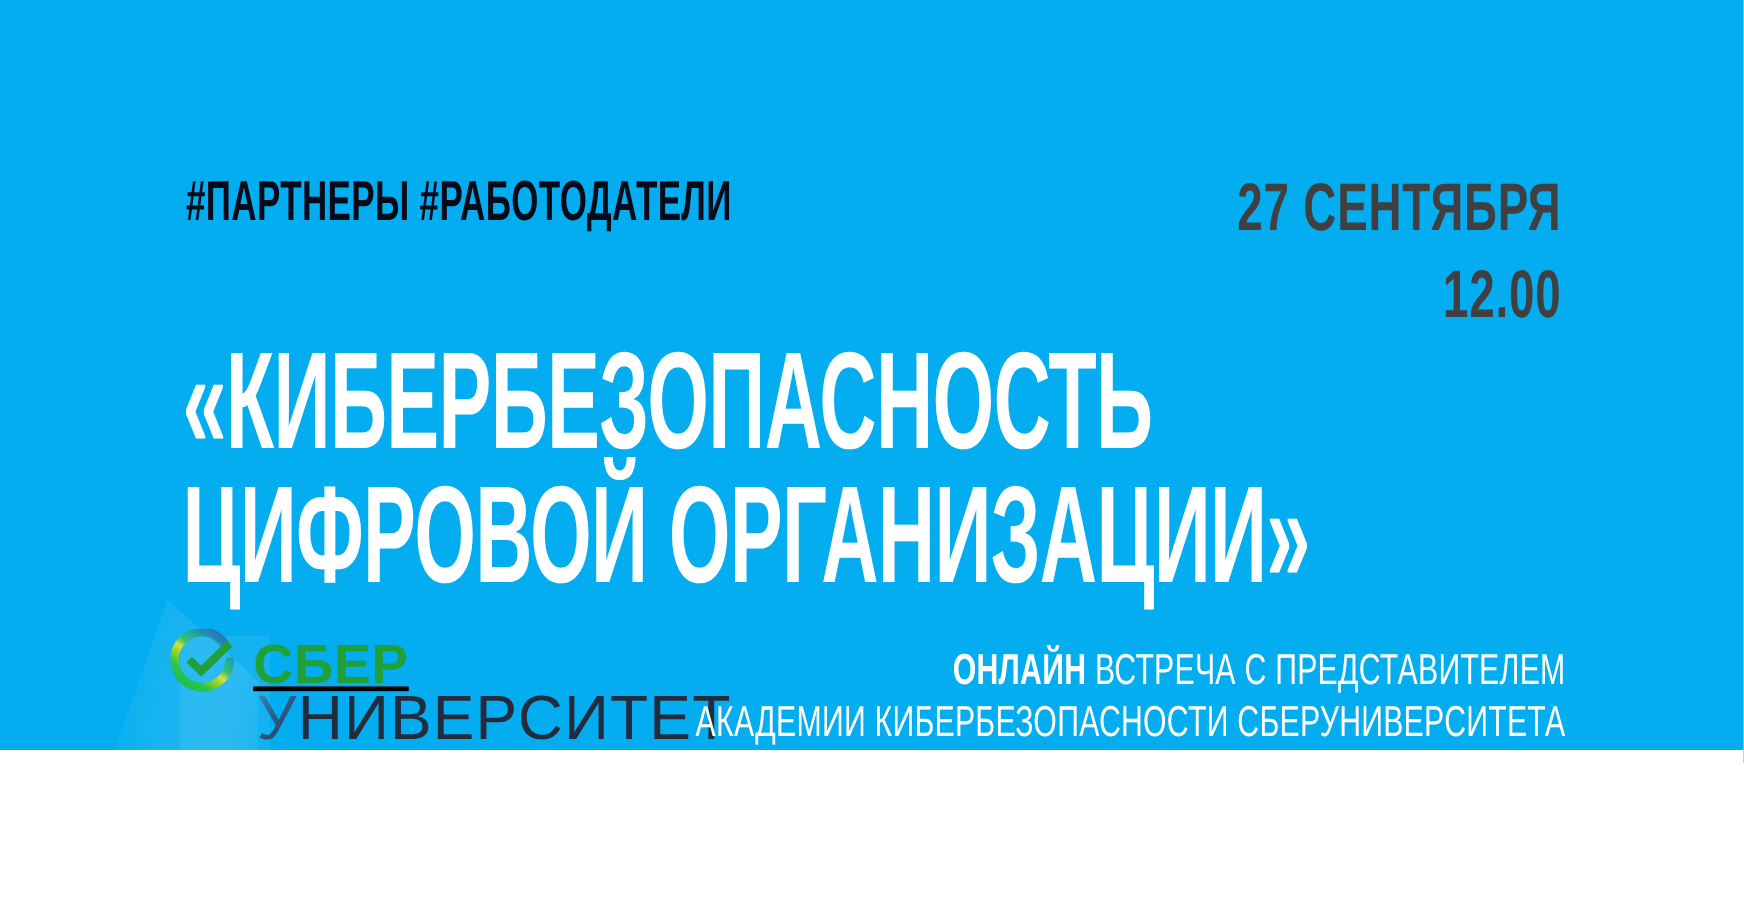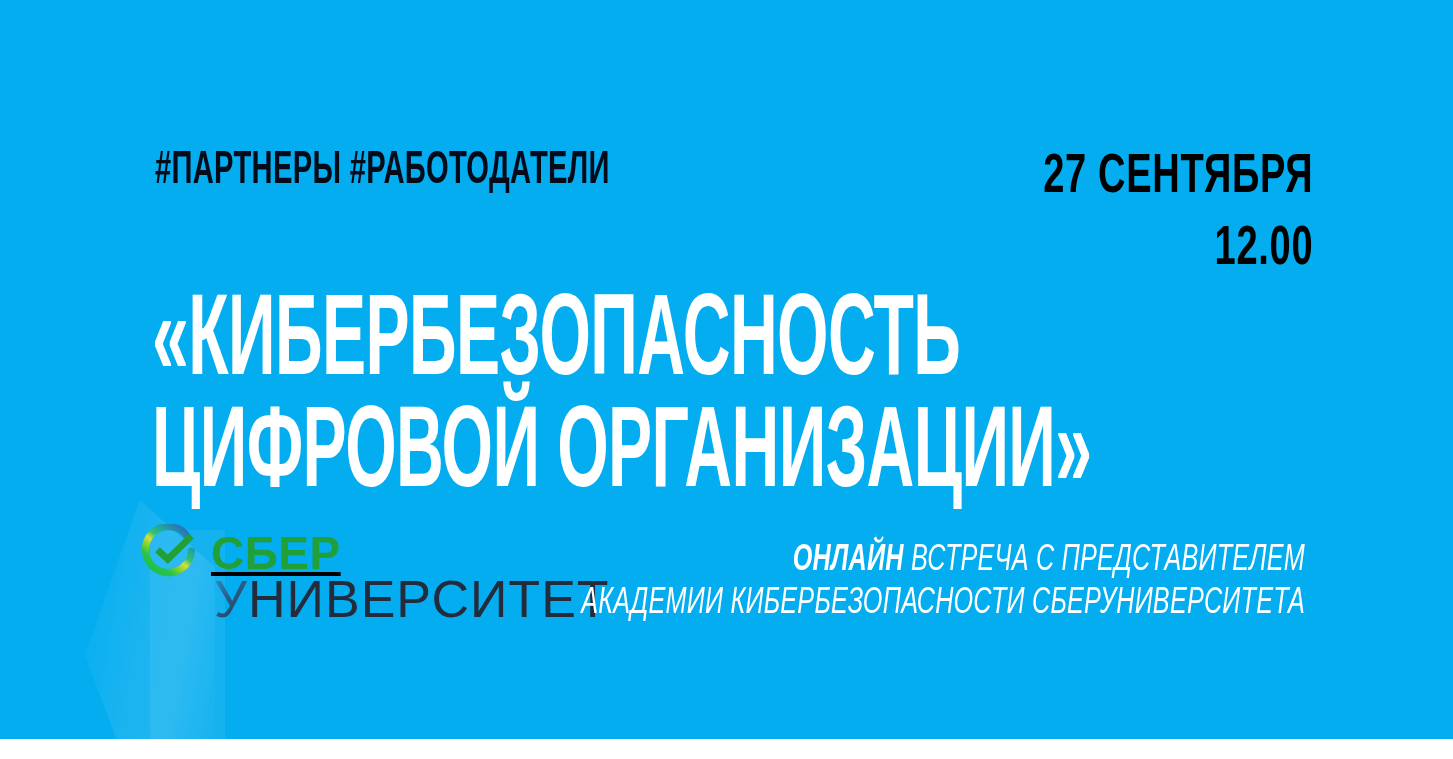--- a/index.html
+++ b/index.html
@@ -10,21 +10,21 @@
   body {
     width: 1453px;
     height: 759px;
     overflow: hidden;
     font-family: "Liberation Sans", sans-serif;
   }
 
   #banner {
     position: relative;
     width: 1453px;
-    height: 739px;
+    height: 625px;
     background: #04ADEF;
     overflow: hidden;
   }
 
   
   .watermark-band {
     position: absolute;
     left: 85px;
     top: 500px;
     width: 130px;
@@ -54,24 +54,24 @@
     color: #060B1A;
     letter-spacing: 0.5px;
     transform: scaleX(0.62);
     transform-origin: left top;
     white-space: nowrap;
   }
 
   
   .date-block {
     position: absolute;
-    right: 140px;
+    right: 152px;
     top: 138px;
     text-align: right;
-    color: #000000;
+    color: #404040;
   }
   .date-line {
     font-size: 56px;
     line-height: 70px;
     font-weight: 700;
     letter-spacing: 1px;
     transform: scaleX(0.68);
     transform-origin: right top;
     white-space: nowrap;
   }
@@ -151,21 +151,20 @@
     color: transparent;
   }
 
   
   .desc {
     position: absolute;
     right: 148px;
     top: 536px;
     text-align: right;
     color: #FFFFFF;
-    font-style: italic;
   }
   .desc-line {
     font-size: 36px;
     line-height: 43px;
     font-weight: 400;
     letter-spacing: 0.3px;
     transform: scaleX(0.70);
     transform-origin: right top;
     white-space: nowrap;
   }

